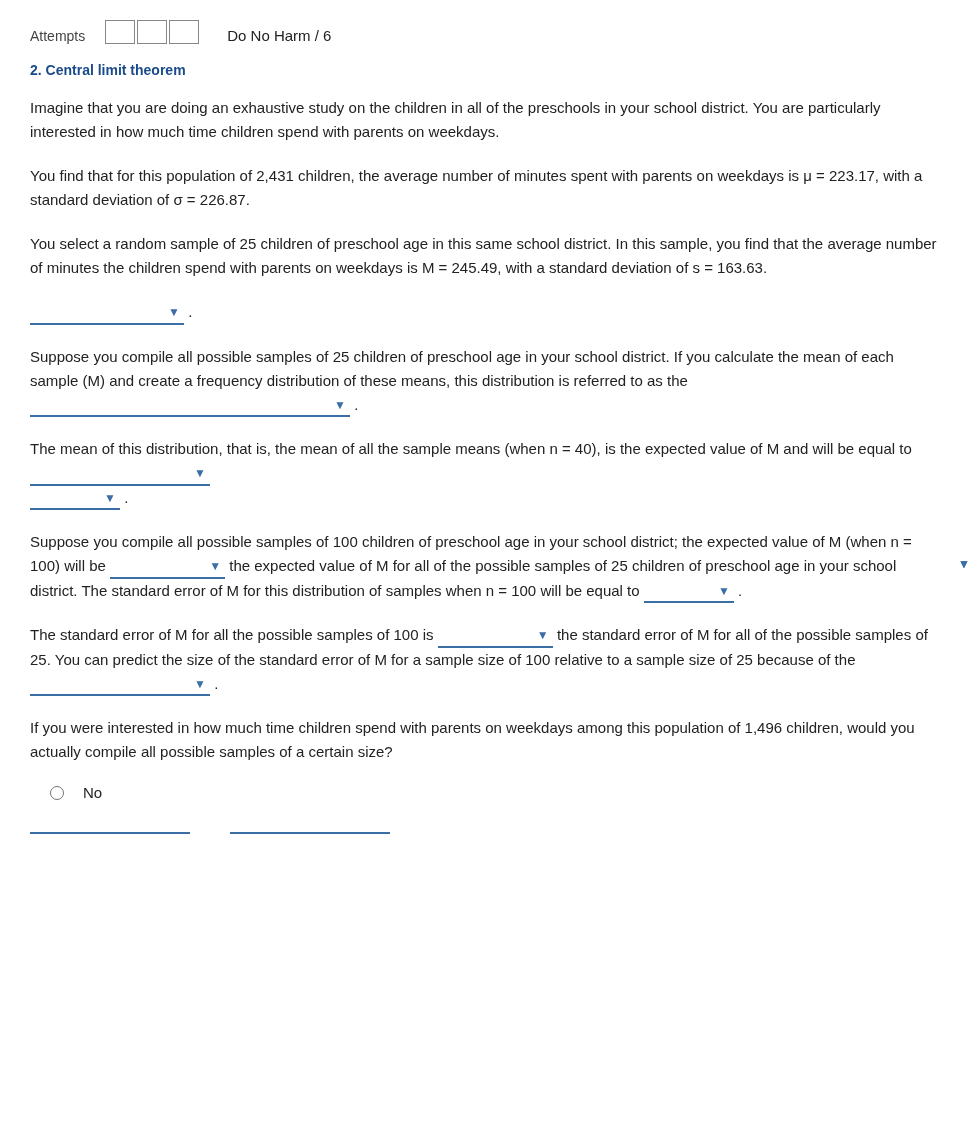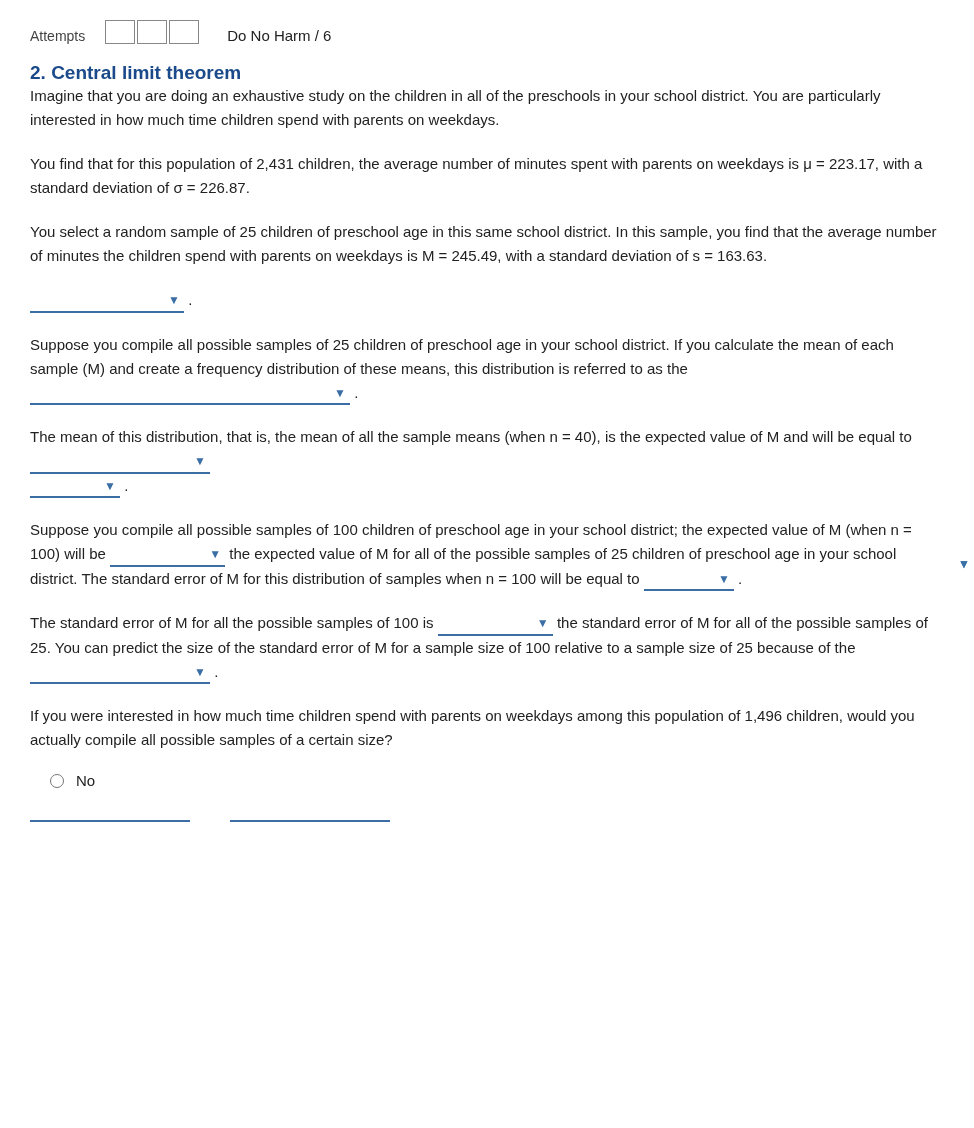--- a/index.html
+++ b/index.html
@@ -30,23 +30,24 @@
       height: 24px;
       border: 1px solid #888;
       display: inline-block;
     }
     .header-title {
       font-size: 15px;
       color: #222;
       margin-left: 8px;
     }
     .section-title {
-      font-size: 19px;
+      font-size: 14px;
       font-weight: bold;
       color: #1a4a8a;
+      margin-bottom: 18px;
     }
     .paragraph {
       margin-bottom: 20px;
       line-height: 1.6;
     }
     .dropdown-inline {
       display: inline-flex;
       align-items: center;
       position: relative;
       vertical-align: middle;
@@ -81,21 +82,21 @@
       pointer-events: none;
       color: #3a6ea5;
       font-size: 12px;
     }
     .radio-group {
       margin: 8px 0 8px 20px;
     }
     .radio-item {
       display: flex;
       align-items: center;
-      gap: 12px;
+      gap: 19px;
       margin-bottom: 10px;
     }
     .radio-item input[type="radio"] {
       width: 14px;
       height: 14px;
     }
     .bottom-dropdowns {
       display: flex;
       gap: 40px;
       margin-top: 10px;

